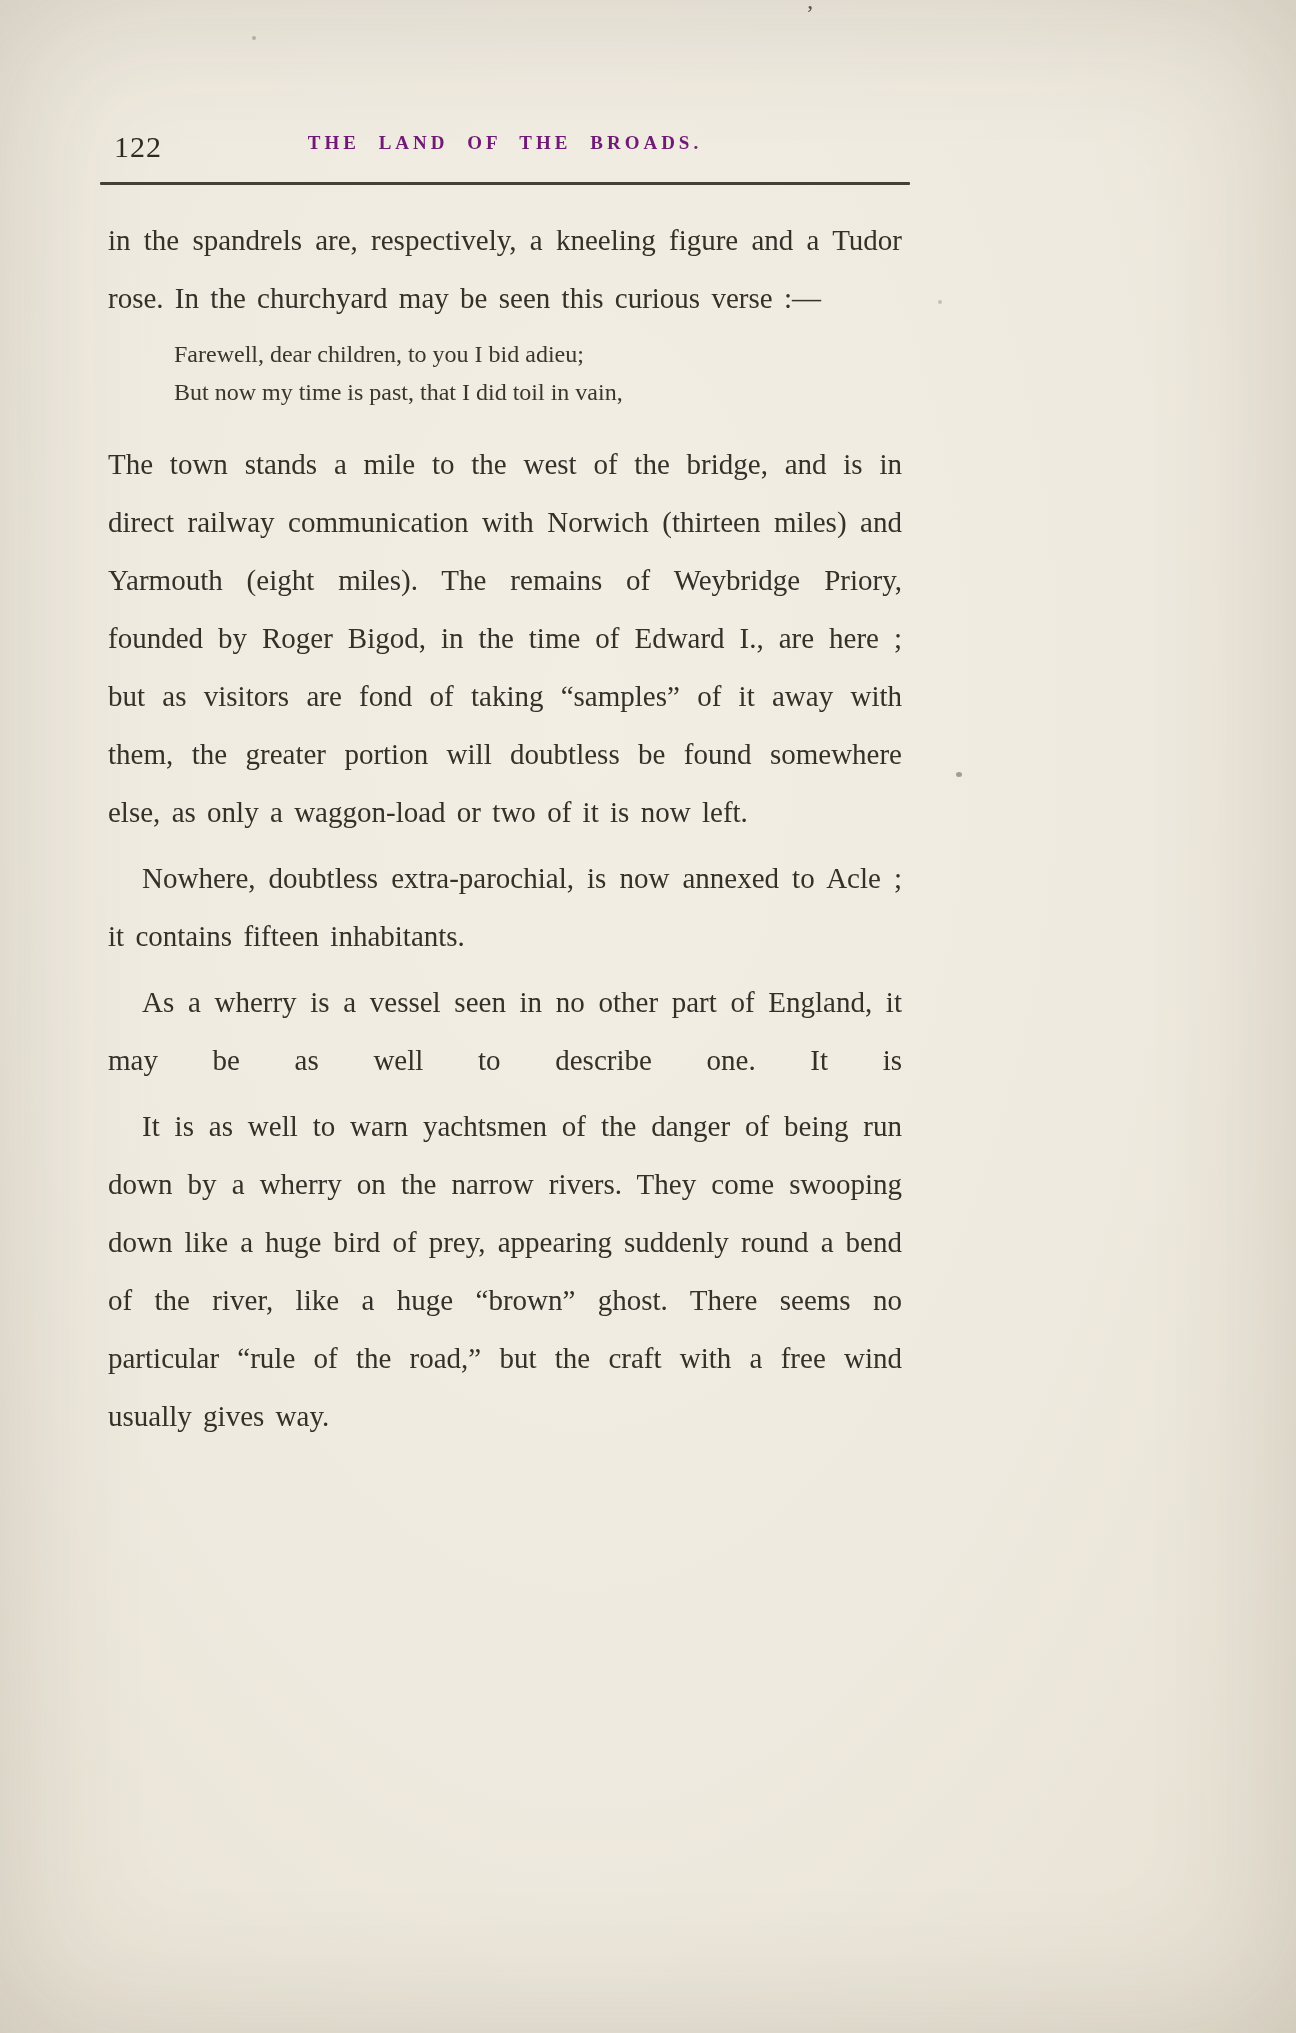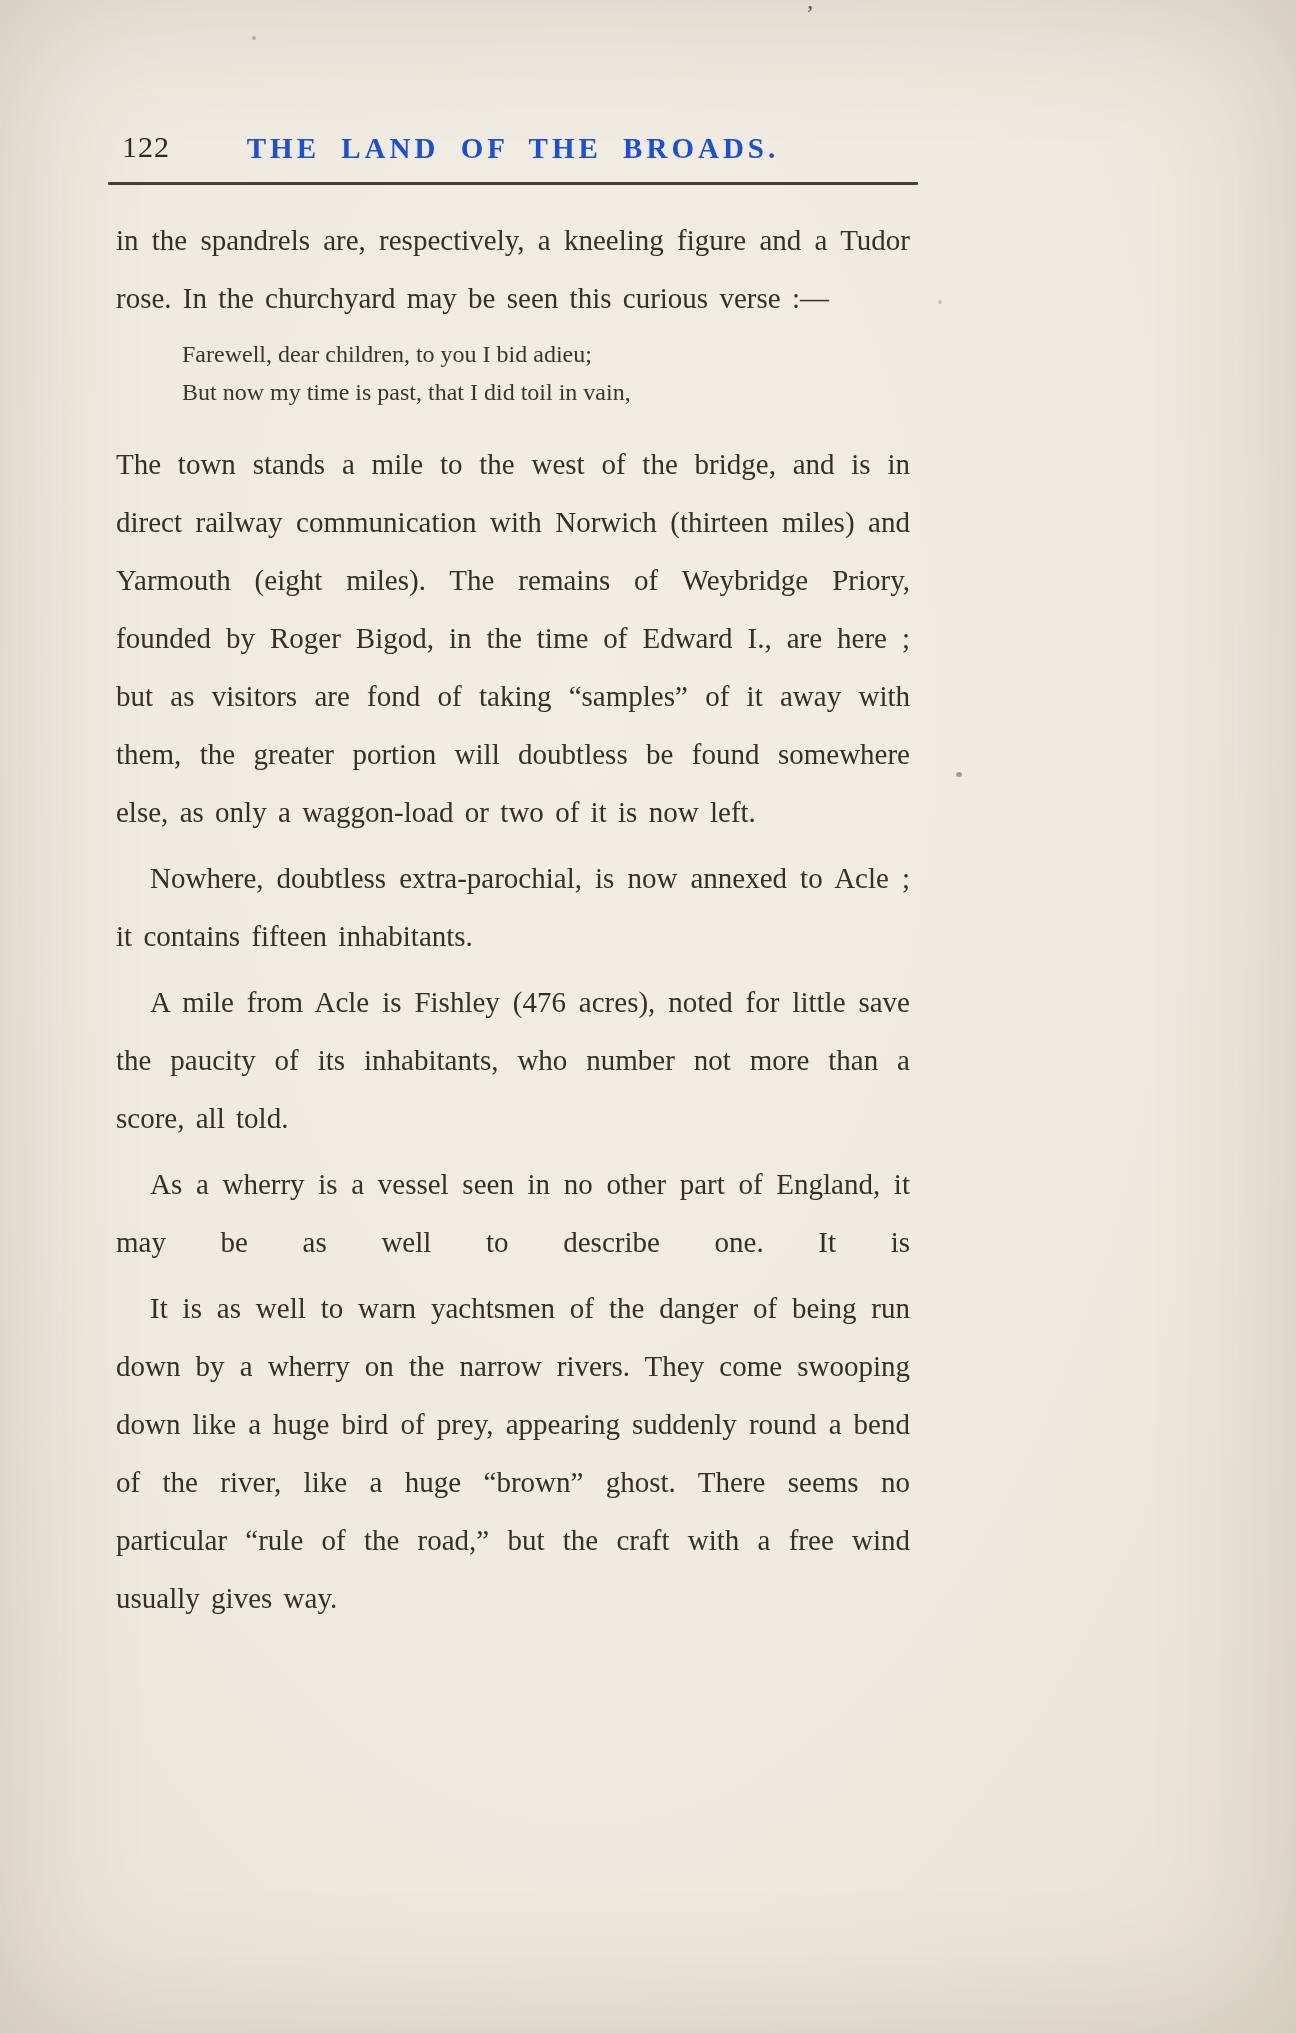--- a/index.html
+++ b/index.html
@@ -12,35 +12,35 @@
       font-family: "Liberation Serif", "DejaVu Serif", serif;
       color: #34302a;
     }
     .vignette {
       position: absolute; inset: 0;
       box-shadow: inset 0 0 150px rgba(60, 50, 30, 0.16);
       pointer-events: none;
     }
     .page {
       position: absolute;
-      left: 108px;
+      left: 100px;
       top: 128px;
       width: 810px;
     }
     .running-head { position: relative; height: 42px; }
     .page-number {
       position: absolute; left: 14px; top: 2px;
       font-size: 30px; letter-spacing: 1px; color: #2f2b24;
     }
     .running-title {
       position: absolute; left: 0; right: 0; top: 4px;
       text-align: center;
-      font-size: 29px; font-weight: bold;
+      font-size: 19px; font-weight: bold;
       letter-spacing: 4px; word-spacing: 10px;
-      color: #1d4ed8;
+      color: #701a75;
     }
     .rule {
       margin-top: 12px;
       height: 3px;
       background: #453f34;
       border-radius: 1px;
     }
     .body-text {
       margin-top: 26px;
       font-size: 29px;
@@ -96,19 +96,18 @@
 
     <p class="para">in the spandrels are, respectively, a kneeling figure and a Tudor rose.  In the churchyard may be seen this curious verse :—</p>
 
     <div class="verse">
       <div class="verse-line">Farewell, dear children, to you I bid adieu;</div>
       <div class="verse-line">But now my time is past, that I did toil in vain,</div>
     </div>
 
     <p class="para">The town stands a mile to the west of the bridge, and is in direct railway communication with Norwich (thirteen miles) and Yarmouth (eight miles).  The remains of Weybridge Priory, founded by Roger Bigod, in the time of Edward I., are here ; but as visitors are fond of taking “samples” of it away with them, the greater portion will doubtless be found somewhere else, as only a waggon-load or two of it is now left.</p>
     <p class="para indent">Nowhere, doubtless extra-parochial, is now annexed to Acle ; it contains fifteen inhabitants.</p>
-    <p class="para indent">A mile from Acle is Fishley (476 acres), noted for little save the paucity of its inhabitants, who number not more than a score, all told.</p>
     <p class="para indent justify-last">As a wherry is a vessel seen in no other part of England, it may be as well to describe one.  It is</p>
     <p class="para indent">It is as well to warn yachtsmen of the danger of being run down by a wherry on the narrow rivers. They come swooping down like a huge bird of prey, appearing suddenly round a bend of the river, like a huge “brown” ghost.  There seems no particular “rule of the road,” but the craft with a free wind usually gives way.</p>
 
   </main>
 
 </div>
 
 </body></html>

